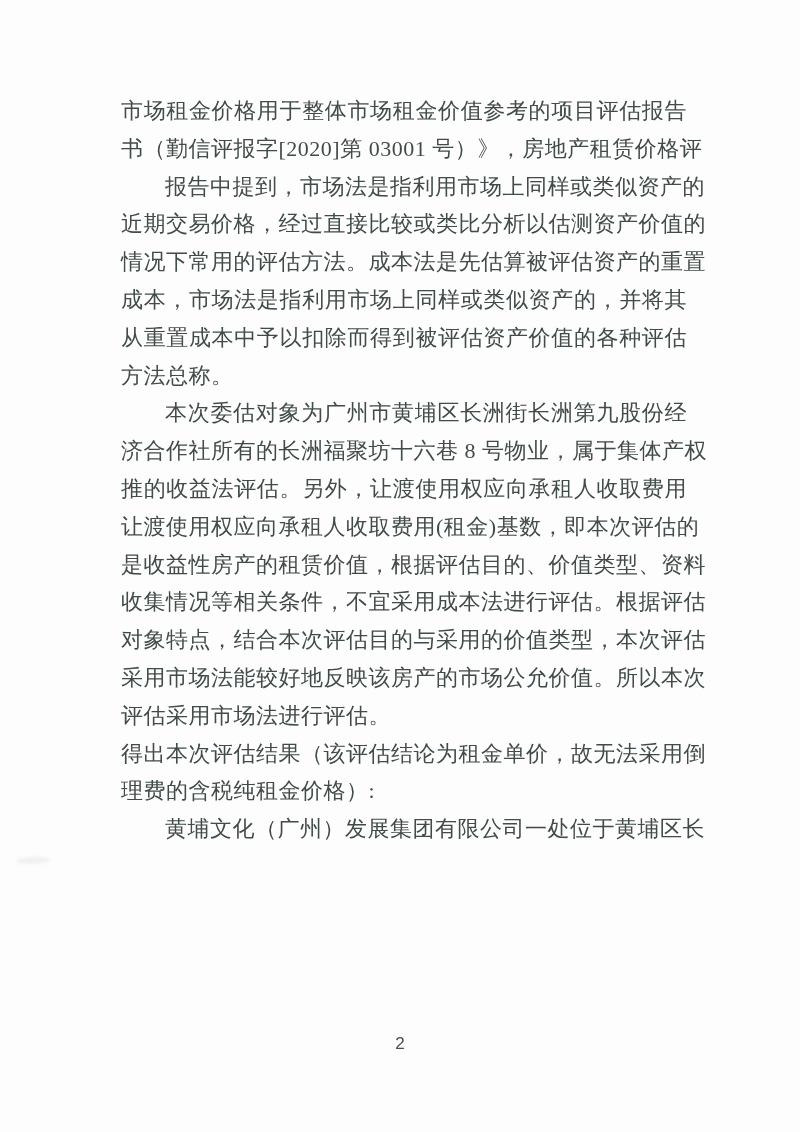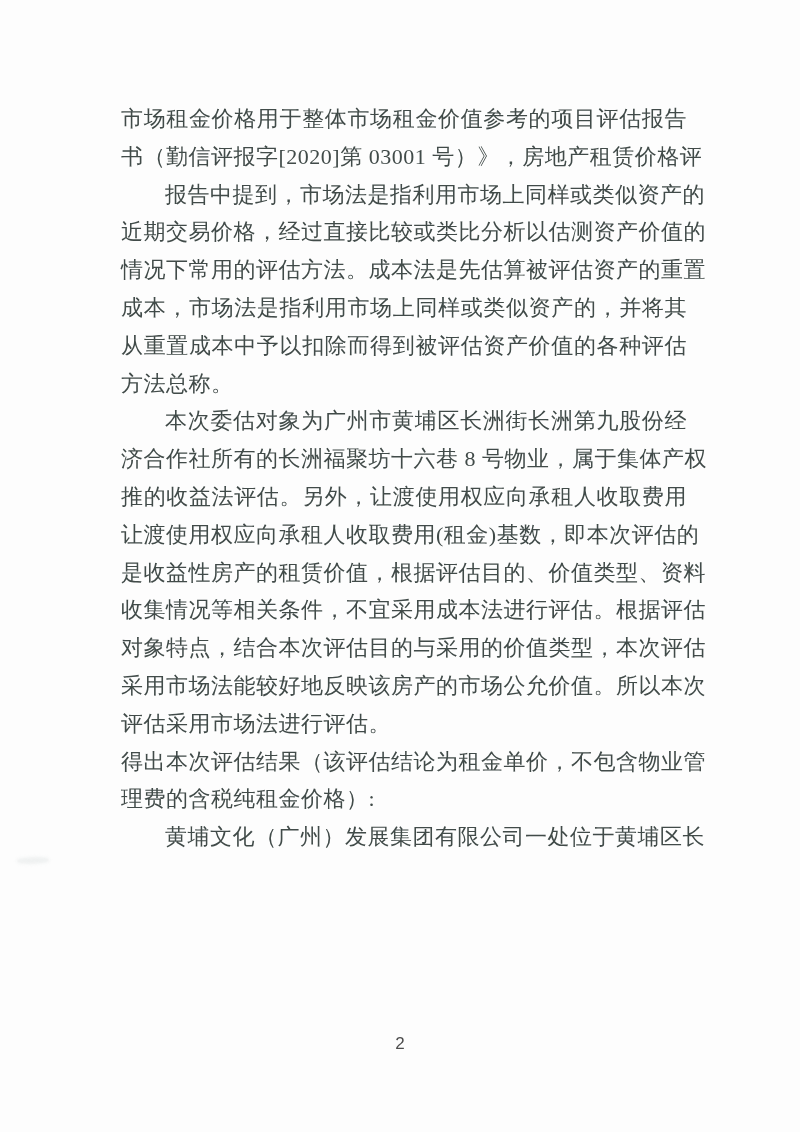--- a/index.html
+++ b/index.html
@@ -14,21 +14,21 @@
     font-family: "Liberation Serif", "DejaVu Serif", serif;
     overflow: hidden;
   }
   .page {
     position: absolute;
     inset: 0;
     background: #fdfdfd;
   }
   .body-text {
     position: absolute;
-    top: 100px;
+    top: 92px;
     left: 121px;
     width: 566px;
     color: #414b49;
     font-size: 22px;
     line-height: 37.8px;
   }
   .line {
     white-space: nowrap;
     text-align: justify;
     text-align-last: justify;
@@ -80,20 +80,20 @@
     <div class="line para-end">方法总称。</div>
     <div class="line indent">本次委估对象为广州市黄埔区长洲街长洲第九股份经</div>
     <div class="line">济合作社所有的长洲福聚坊十六巷 8 号物业，属于集体产权</div>
     <div class="line">推的收益法评估。另外，让渡使用权应向承租人收取费用</div>
     <div class="line">让渡使用权应向承租人收取费用(租金)基数，即本次评估的</div>
     <div class="line">是收益性房产的租赁价值，根据评估目的、价值类型、资料</div>
     <div class="line">收集情况等相关条件，不宜采用成本法进行评估。根据评估</div>
     <div class="line">对象特点，结合本次评估目的与采用的价值类型，本次评估</div>
     <div class="line">采用市场法能较好地反映该房产的市场公允价值。所以本次</div>
     <div class="line para-end">评估采用市场法进行评估。</div>
-    <div class="line">得出本次评估结果（该评估结论为租金单价，不包含物业管</div>
+    <div class="line">得出本次评估结果（该评估结论为租金单价，故无法采用倒</div>
     <div class="line para-end">理费的含税纯租金价格）:</div>
     <div class="line indent">黄埔文化（广州）发展集团有限公司一处位于黄埔区长</div>
   </div>
 
   <div class="footer">2</div>
 
 </div>
 
 </body></html>

